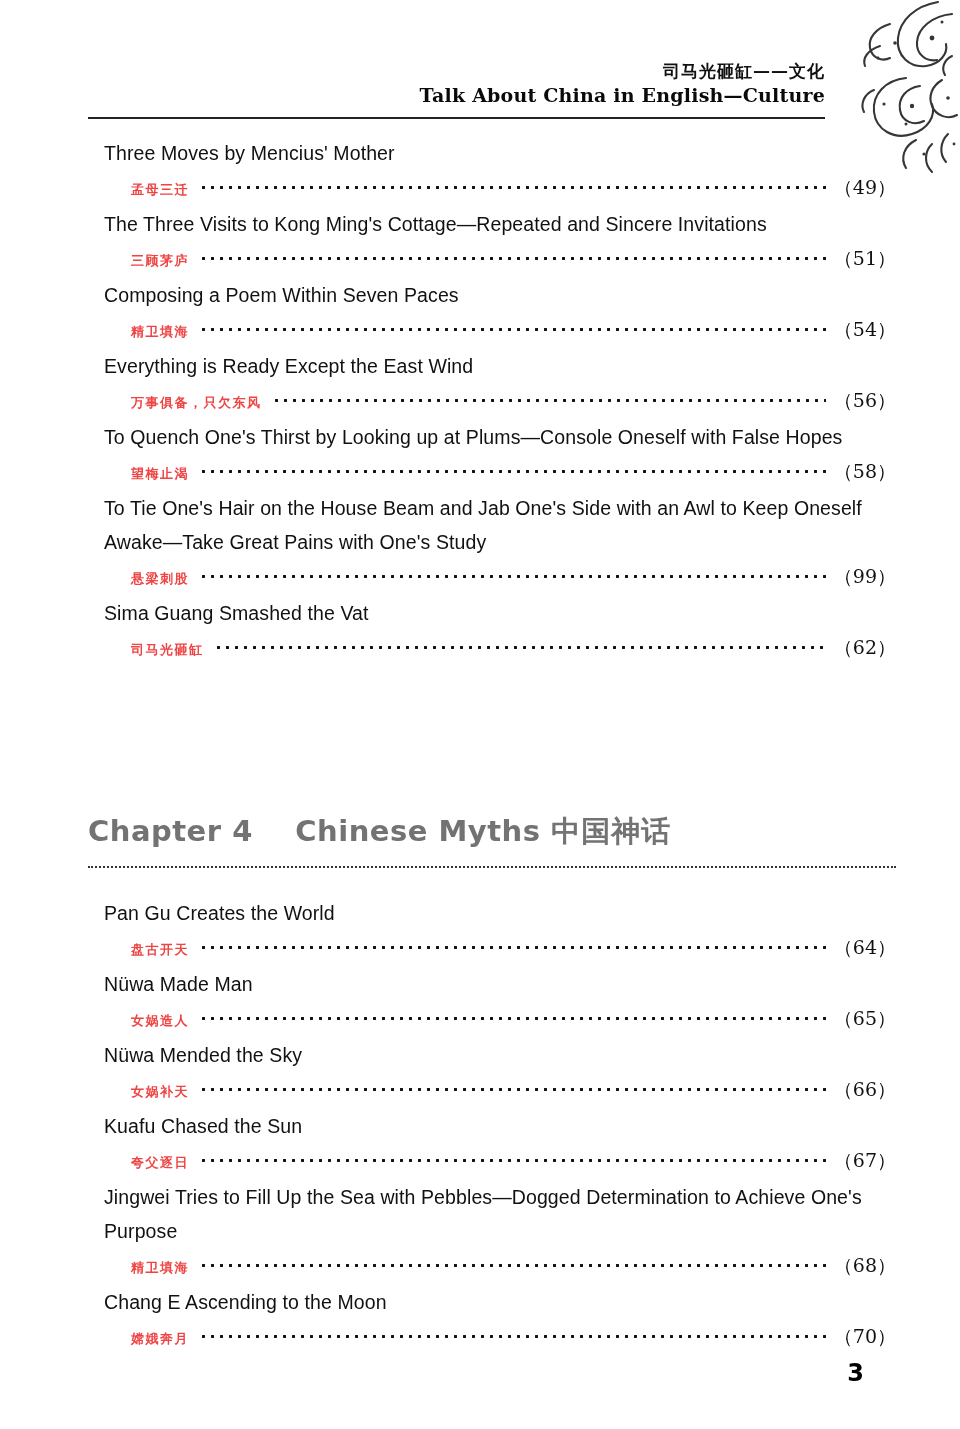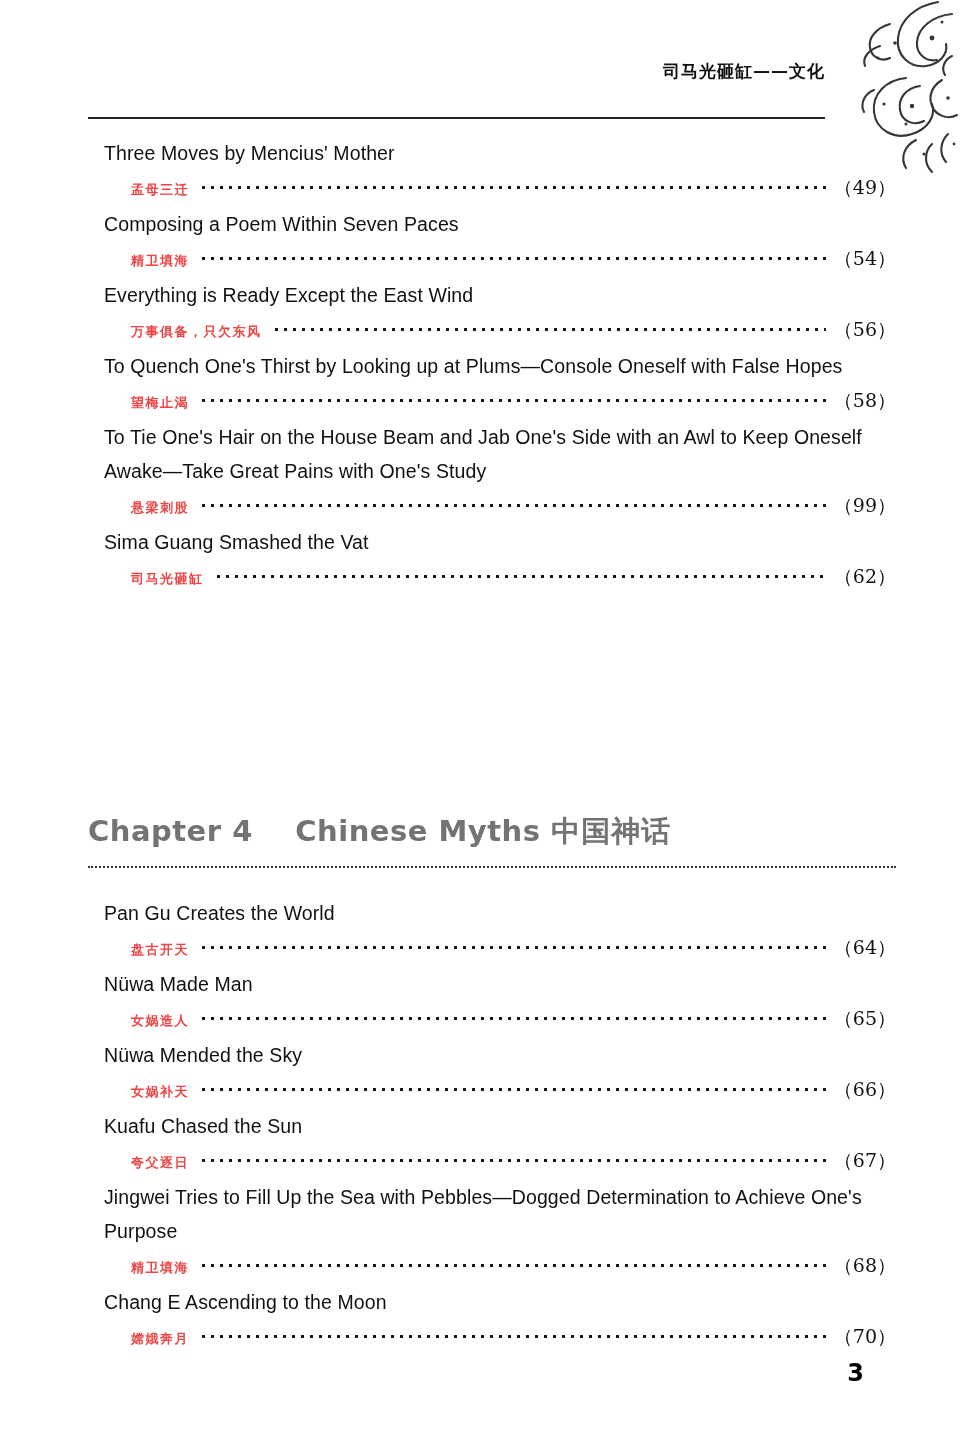--- a/index.html
+++ b/index.html
@@ -208,30 +208,39 @@
       <circle cx="104" cy="160" r="1.6"></circle>
       <circle cx="122" cy="28" r="1.5"></circle>
       <circle cx="86" cy="130" r="1.5"></circle>
       <circle cx="134" cy="150" r="1.4"></circle>
       <circle cx="58" cy="64" r="1.4"></circle>
     </g>
   </svg>
 
   <div class="header">
     <div class="header-cn">司马光砸缸——文化</div>
+    <div class="header-en">Talk About China in English—Culture</div>
   </div>
   <div class="header-rule"></div>
 
   <div class="toc" id="toc-top">
       <div class="entry">
         <div class="entry-en wrapline">Three Moves by Mencius' Mother</div>
         <div class="entry-cn-row">
           <span class="entry-cn">孟母三迁</span>
           <span class="leader"></span>
           <span class="page-num">（49）</span>
+        </div>
+      </div>
+      <div class="entry">
+        <div class="entry-en wrapline">The Three Visits to Kong Ming's Cottage—Repeated and Sincere Invitations</div>
+        <div class="entry-cn-row">
+          <span class="entry-cn">三顾茅庐</span>
+          <span class="leader"></span>
+          <span class="page-num">（51）</span>
         </div>
       </div>
       <div class="entry">
         <div class="entry-en wrapline">Composing a Poem Within Seven Paces</div>
         <div class="entry-cn-row">
           <span class="entry-cn">精卫填海</span>
           <span class="leader"></span>
           <span class="page-num">（54）</span>
         </div>
       </div>

